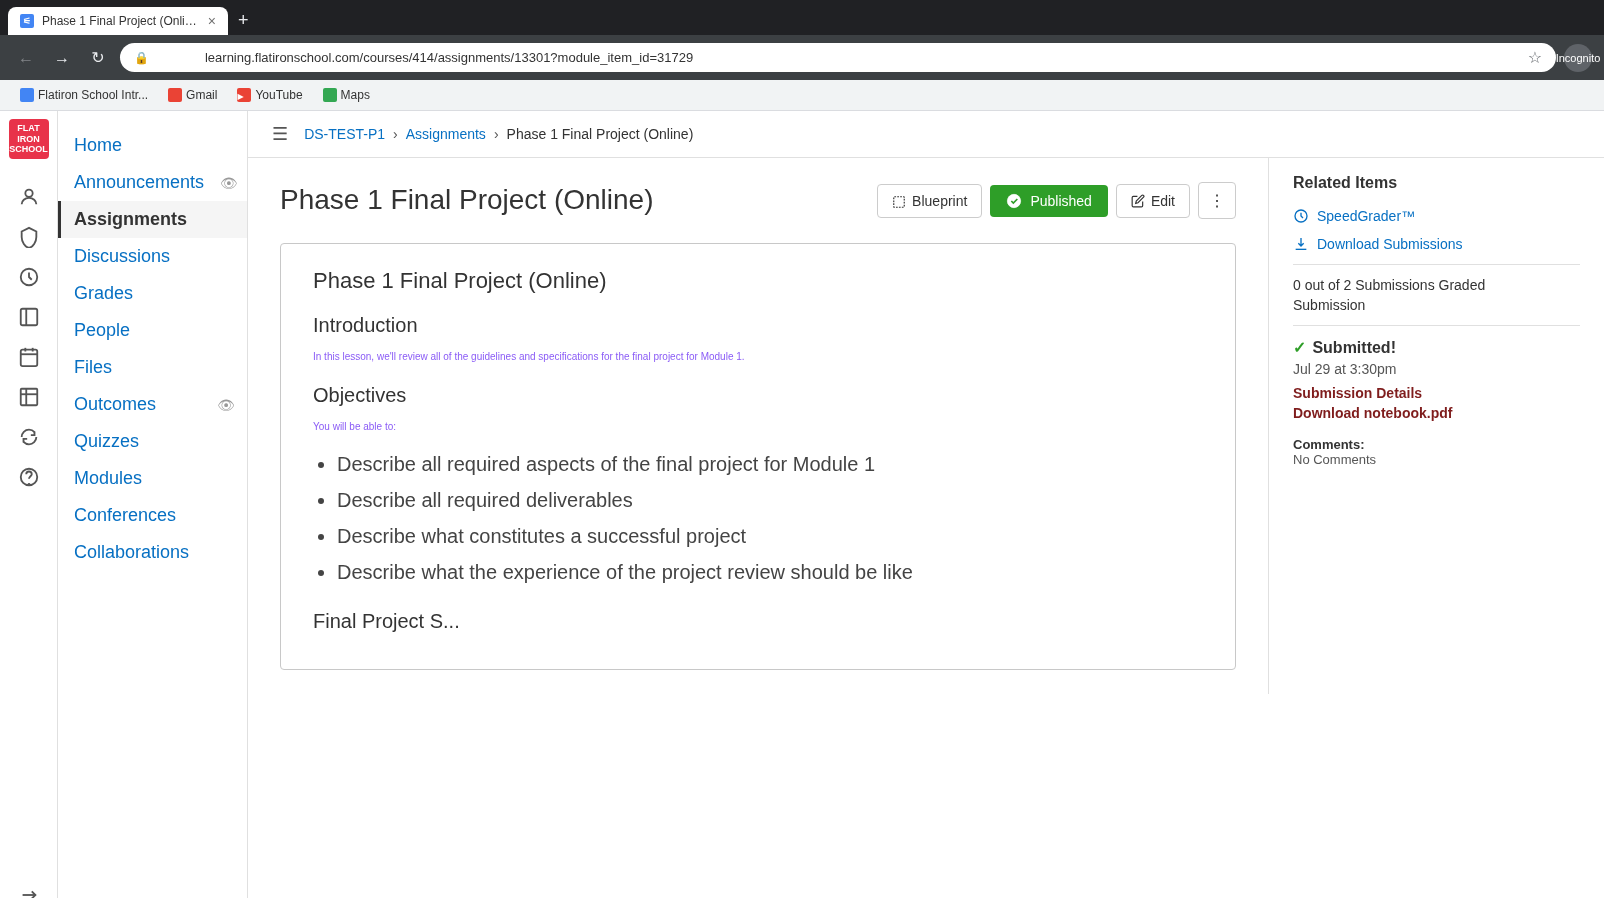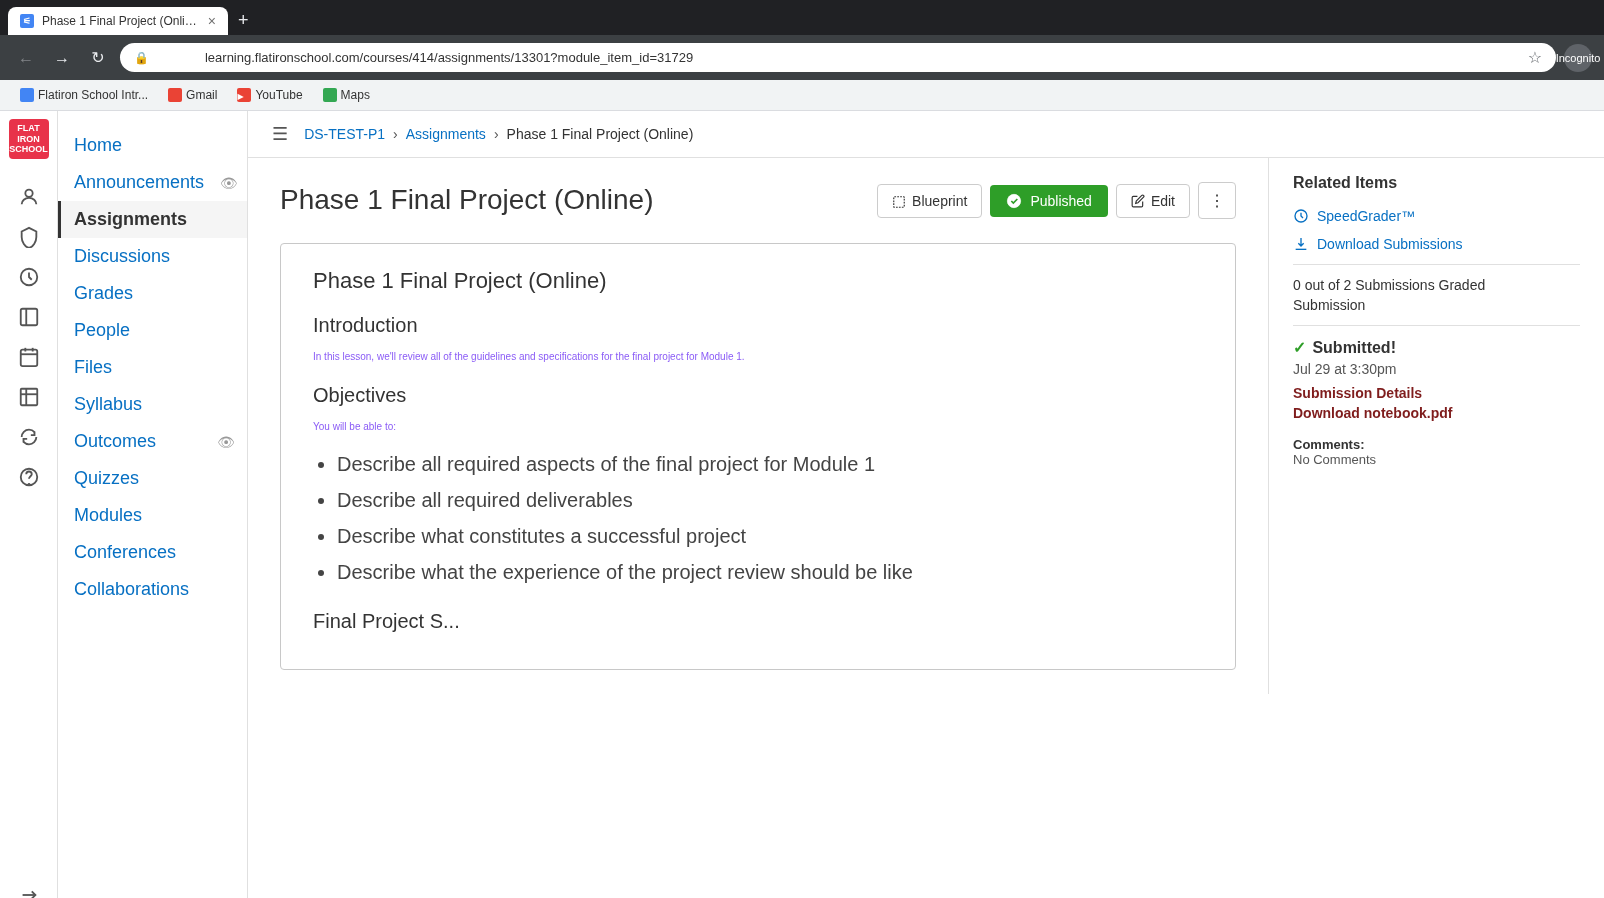--- a/index.html
+++ b/index.html
@@ -216,21 +216,20 @@
     <a>Home</a>
     <div class="nav-icon-row">
       <a>Announcements</a>
       <span class="eye-icon">👁</span>
     </div>
     <a class="active">Assignments</a>
     <a>Discussions</a>
     <a>Grades</a>
     <a>People</a>
     <a>Files</a>
-    <a>Syllabus</a>
     <div class="nav-icon-row">
       <a>Outcomes</a>
       <span class="eye-icon">👁</span>
     </div>
     <a>Quizzes</a>
     <a>Modules</a>
     <a>Conferences</a>
     <a>Collaborations</a>
   </div>
 

